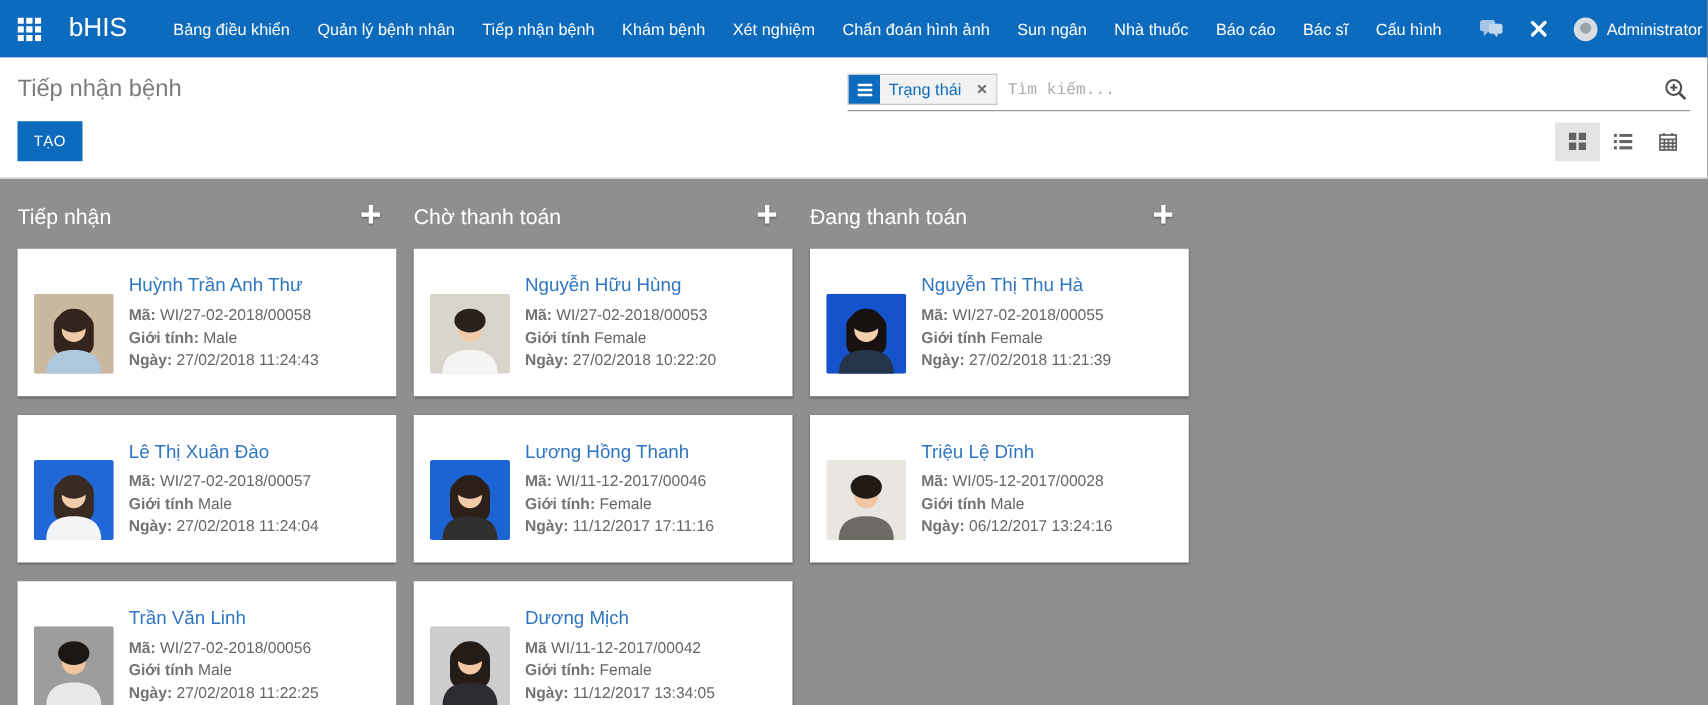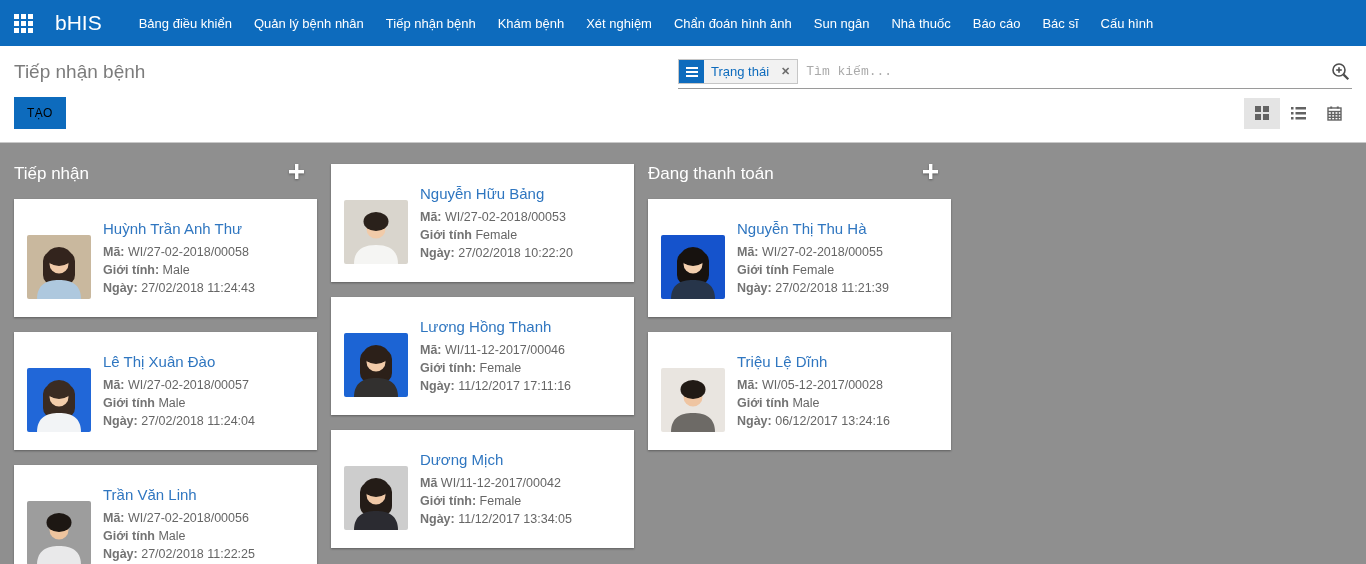--- a/index.html
+++ b/index.html
@@ -30,21 +30,21 @@
   .ptitle{font-size:19px;font-weight:normal;color:#7c7c7c;margin:4px 0 0 0;}
   .searchview{width:674px;display:flex;align-items:center;border-bottom:1px solid #9a9a9a;padding-bottom:4px;margin-top:2px;}
   .facet{display:flex;align-items:stretch;border:1px solid #c6c6c6;background:#f2f2f2;height:25px;}
   .facet-icon{width:25px;background:var(--accent);display:flex;align-items:center;justify-content:center;}
   .facet-label{color:var(--accent);font-size:13px;padding:0 5px 0 7px;display:flex;align-items:center;}
   .facet-x{color:#6e6e6e;font-size:11px;font-weight:bold;padding:0 7px;display:flex;align-items:center;cursor:pointer;}
   .sinput{flex:1;border:none;outline:none;font-size:13px;color:#555;padding:3px 8px;font-family:Liberation Mono, monospace;}
   .sinput::placeholder{color:#ababab;}
   .mag{display:flex;align-items:center;cursor:pointer;margin-right:2px;}
   .row2{display:flex;align-items:center;justify-content:space-between;padding:8px 14px 13px 14px;}
-  .create-btn{background:var(--accent);color:#000000;border:none;font-size:12px;padding:9px 13px;cursor:pointer;font-family:"Liberation Sans",sans-serif;letter-spacing:.3px;}
+  .create-btn{background:var(--accent);color:#ffffff;border:none;font-size:12px;padding:9px 13px;cursor:pointer;font-family:"Liberation Sans",sans-serif;letter-spacing:.3px;}
   .switcher{display:flex;}
   .sw-btn{width:36px;height:31px;display:flex;align-items:center;justify-content:center;background:#fff;border:none;cursor:pointer;}
   .sw-btn.active{background:#e4e4e4;}
   
   .kanban{display:flex;padding:21px 0 0 14px;}
   .kcol{width:303px;margin-right:14px;flex:none;}
   .kcol-head{display:flex;justify-content:space-between;color:#fff;margin-bottom:15px;padding-right:13px;}
   .kcol-title{font-size:17px;}
   .kcol-add{cursor:pointer;display:flex;filter:drop-shadow(0 1px 1px rgba(0,0,0,.35));}
   .kcard{background:#fff;margin-bottom:15px;padding:20px 10px 2px 13px;display:flex;gap:12px;box-shadow:0 1px 2px rgba(0,0,0,.35);cursor:pointer;min-height:118px;}
@@ -77,20 +77,41 @@
       <a>Tiếp nhận bệnh</a>
       <a>Khám bệnh</a>
       <a>Xét nghiệm</a>
       <a>Chẩn đoán hình ảnh</a>
       <a>Sun ngân</a>
       <a>Nhà thuốc</a>
       <a>Báo cáo</a>
       <a>Bác sĩ</a>
       <a>Cấu hình</a>
     </nav>
+  <div class="nav-right">
+    <span class="nav-ico">
+      <svg width="19" height="16" viewBox="0 0 19 16">
+        <rect x="0" y="1" width="12" height="9" rx="2" fill="#a5c4e6"></rect>
+        <path d="M3,9 l0,5 5,-5 Z" fill="#a5c4e6"></path>
+        <rect x="7" y="4" width="11" height="8" rx="2" fill="#c3d8ee"></rect>
+        <path d="M14,11 l0,4 -4,-4 Z" fill="#c3d8ee"></path>
+      </svg>
+    </span>
+    <span class="nav-ico">
+      <svg width="16" height="16" viewBox="0 0 16 16" stroke="#fff" stroke-width="2.6" stroke-linecap="round">
+        <line x1="3" y1="13" x2="13" y2="3"></line>
+        <line x1="3" y1="3" x2="13" y2="13"></line>
+      </svg>
+    </span>
+    <span class="usermenu">
+      <span class="avatar"></span>
+      <span class="uname">Administrator</span>
+
+    </span>
+  </div>
 </div>
 
 <div class="cpanel">
   <div class="row1">
     <h1 class="ptitle">Tiếp nhận bệnh</h1>
     <div class="searchview">
       <span class="facet">
         <span class="facet-icon">
           <svg width="12" height="12" viewBox="0 0 12 12" fill="#fff">
             <rect y="1" width="12" height="2"></rect>
@@ -203,31 +224,40 @@
     <div class="kcard-body">
       <a class="kname">Trần Văn Linh</a>
       <div class="kline"><b>Mã:</b> <span>WI/27-02-2018/00056</span></div>
       <div class="kline"><b>Giới tính</b> <span>Male</span></div>
       <div class="kline"><b>Ngày:</b> <span>27/02/2018 11:22:25</span></div>
     </div>
   </div>
       </div>
   </div>
     <div class="kcol">
+    <div class="kcol-head">
+      <span class="kcol-title">Chờ thanh toán</span>
+      <span class="kcol-add">
+        <svg width="15" height="15" viewBox="0 0 15 15" fill="#fff">
+          <rect x="6" width="3.4" height="15"></rect>
+            <rect y="6" width="15" height="3.4"></rect>
+        </svg>
+      </span>
+    </div>
     <div class="cards">
         <div class="kcard">
     <svg class="photo" viewBox="0 0 64 64">
       <rect class="p-bg" width="64" height="64" fill="#d9d5cd"></rect>
       <rect class="p-hairlong" x="16" y="16" width="32" height="34" rx="10" fill="none"></rect>
       <path class="p-body" d="M10,64 C10,50 19,45 32,45 C45,45 54,50 54,64 Z" fill="#f5f5f3"></path>
       <circle class="p-face" cx="32" cy="29" r="9.5" fill="#f1cba9"></circle>
       <ellipse class="p-hair" cx="32" cy="21.5" rx="12.5" ry="9.5" fill="#2a211b"></ellipse>
     </svg>
     <div class="kcard-body">
-      <a class="kname">Nguyễn Hữu Bảng</a>
+      <a class="kname">Nguyễn Hữu Hùng</a>
       <div class="kline"><b>Mã:</b> <span>WI/27-02-2018/00053</span></div>
       <div class="kline"><b>Giới tính</b> <span>Female</span></div>
       <div class="kline"><b>Ngày:</b> <span>27/02/2018 10:22:20</span></div>
     </div>
   </div>
         <div class="kcard">
     <svg class="photo" viewBox="0 0 64 64">
       <rect class="p-bg" width="64" height="64" fill="#1c64d4"></rect>
       <rect class="p-hairlong" x="16" y="16" width="32" height="34" rx="10" fill="#2c2019"></rect>
       <path class="p-body" d="M10,64 C10,50 19,45 32,45 C45,45 54,50 54,64 Z" fill="#32302f"></path>

